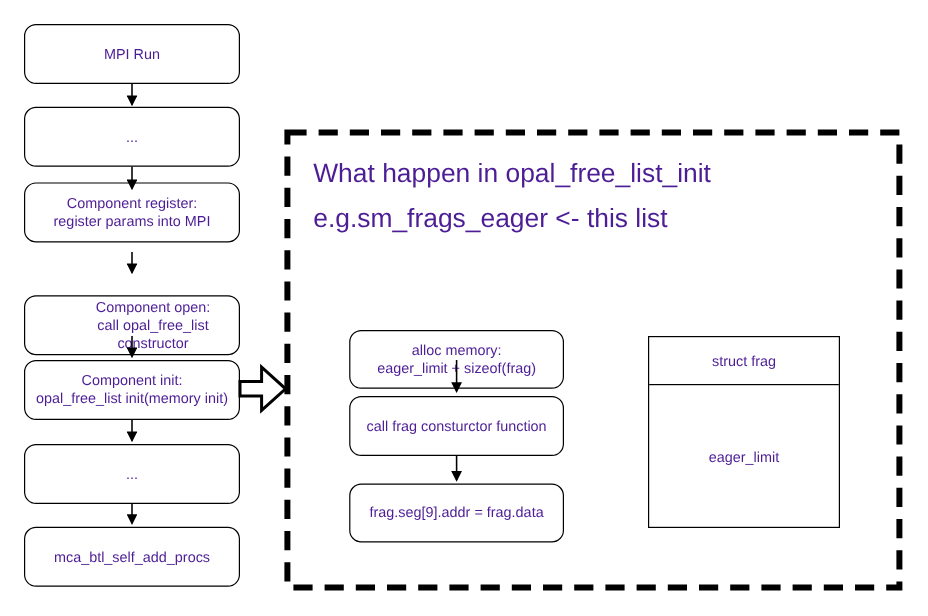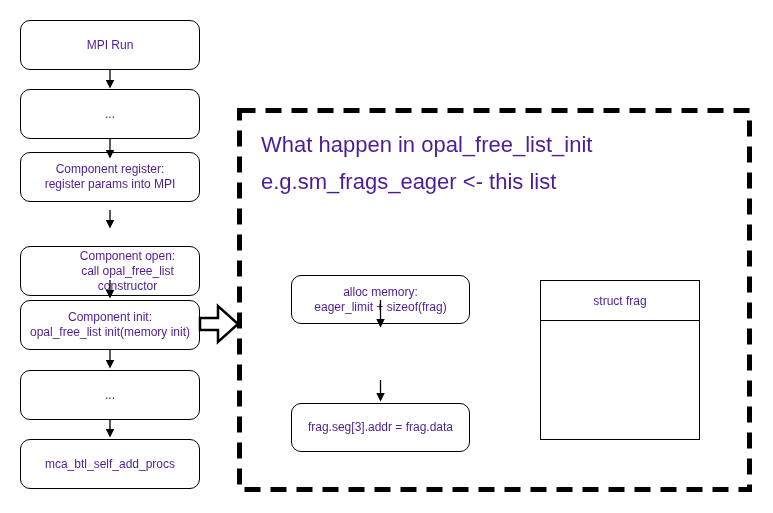--- a/index.html
+++ b/index.html
@@ -94,24 +94,26 @@
   <div class="fbox left-box" style="top:300px;">Component init:
 opal_free_list init(memory init)</div>
   <div class="fbox left-box" style="top:370px;">...</div>
   <div class="fbox left-box" style="top:439px;">mca_btl_self_add_procs</div>
 
   <div class="panel-title">What happen in opal_free_list_init
 e.g.sm_frags_eager &lt;- this list</div>
 
   <div class="fbox inner-box" style="top:251px;height:49px;margin-top:24px;">alloc memory:
 eager_limit + sizeof(frag)</div>
-  <div class="fbox inner-box" style="top:403px;height:49px;">frag.seg[3].addr = frag.data</div>
+  <div class="fbox inner-box" style="top:330px;height:50px;">call frag consturctor function</div>
+  <div class="fbox inner-box" style="top:403px;height:49px;">frag.seg[9].addr = frag.data</div>
 
   <div class="memmap-box">
     <div class="memmap-top">struct frag</div>
+    <div class="memmap-bottom">eager_limit</div>
   </div>
 
   <svg class="overlay" width="773" height="513" viewBox="0 0 773 513">
     <defs>
       <marker id="ah" markerWidth="9" markerHeight="9" refX="7.5" refY="4.5" orient="auto" markerUnits="userSpaceOnUse">
         <path d="M0,0 L9,4.5 L0,9 z" fill="#000000"></path>
       </marker>
     </defs>
 
     <rect x="239.5" y="110.5" width="510" height="379" fill="none" stroke="#000000" stroke-width="5" stroke-dasharray="16 10"></rect>

